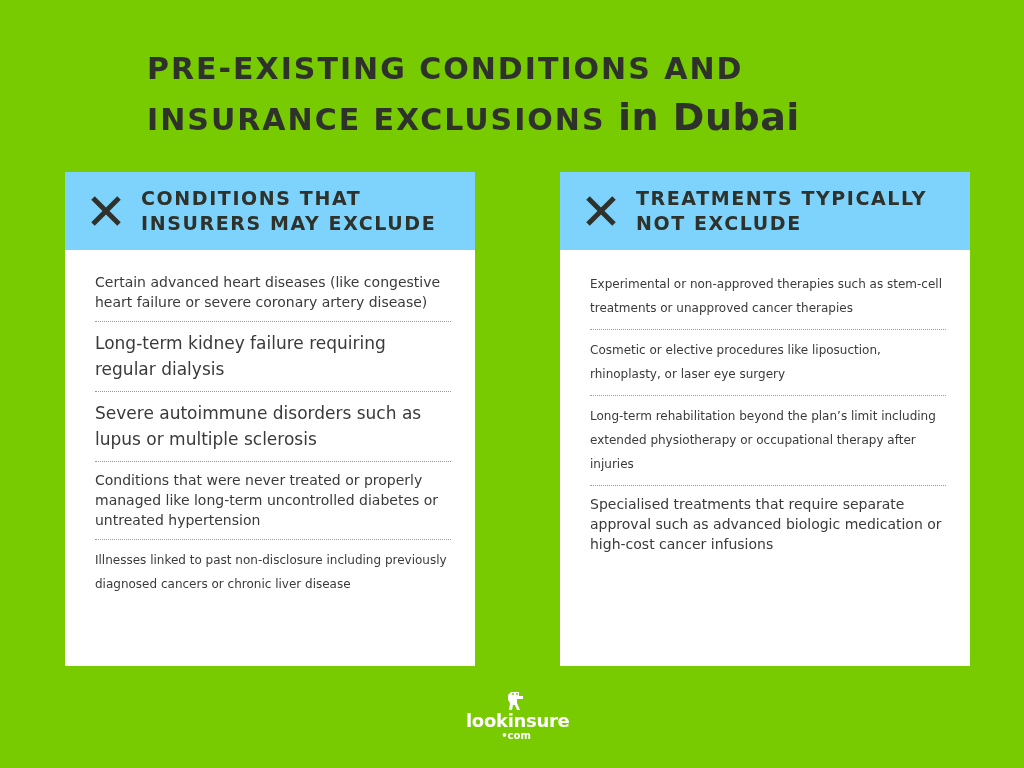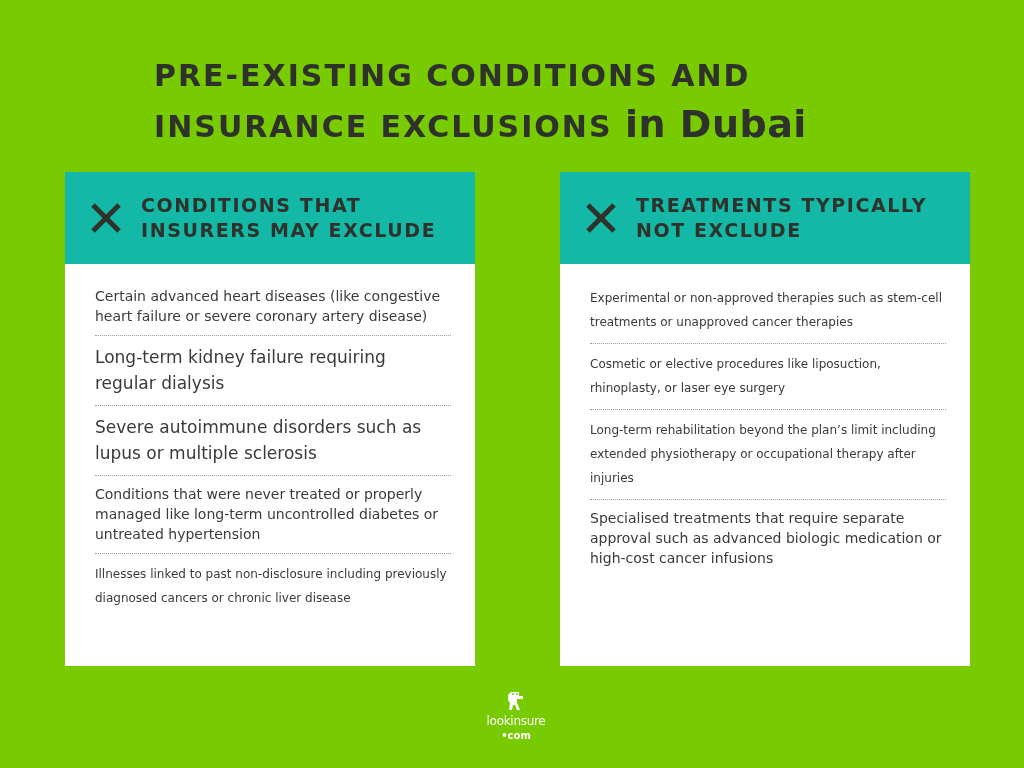--- a/index.html
+++ b/index.html
@@ -9,32 +9,32 @@
       font-family: "DejaVu Sans", sans-serif;
       color: #333333;
       position: relative;
     }
     .title {
       position: absolute; left: 142px; top: 40px; width: 760px;
       font-family: "DejaVu Sans", sans-serif;
       font-weight: bold; color: #2f312b;
       letter-spacing: 2px;
       line-height: 48px;
-      margin: 12px;
+      margin: 5px;
     }
     .title .l1, .title .l2 { display: block; font-size: 30px; white-space: nowrap; }
     .title .accent { font-size: 38px; letter-spacing: 0.5px; }
     .card {
       position: absolute; top: 172px; width: 410px; height: 494px;
       background: #ffffff;
     }
     .card.left { left: 65px; }
     .card.right { left: 560px; }
     .card-header {
-      height: 92px; background: #14b8a6;
+      height: 78px; background: #7dd3fc;
       display: flex; align-items: center;
       padding-left: 24px; box-sizing: border-box;
     }
     .x-icon { width: 34px; height: 34px; margin-right: 18px; flex: none; }
     .card-title {
       font-weight: bold; font-size: 19px; line-height: 25px;
       letter-spacing: 1.6px; color: #2f312b;
     }
     .card-body { padding: 14px 24px 0 24px; margin-left: 6px; }
     .item {
@@ -44,21 +44,21 @@
     }
     .item:last-child { border-bottom: none; }
     .fs-s { font-size: 14px; line-height: 20px; }
     .fs-m { font-size: 17px; line-height: 26px; }
     .fs-ms { font-size: 12px; line-height: 24px; }
     .logo {
       position: absolute; left: 466px; top: 690px; width: 100px;
       text-align: center; color: #ffffff;
     }
     .logo .dog { display: block; margin: 0 auto; width: 22px; height: 22px; }
-    .logo .brand { font-weight: normal; font-size: 12px; line-height: 18px; letter-spacing: -0.3px; }
+    .logo .brand { font-weight: bold; font-size: 18px; line-height: 18px; letter-spacing: -0.3px; }
     .logo .tld { font-weight: bold; font-size: 10px; line-height: 11px; }
   </style>
 </head>
 <body>
 
 <h1 class="title">
   <span class="l1">PRE-EXISTING CONDITIONS AND</span>
   <span class="l2"><span>INSURANCE EXCLUSIONS</span> <span class="accent">in Dubai</span></span>
 </h1>
 

